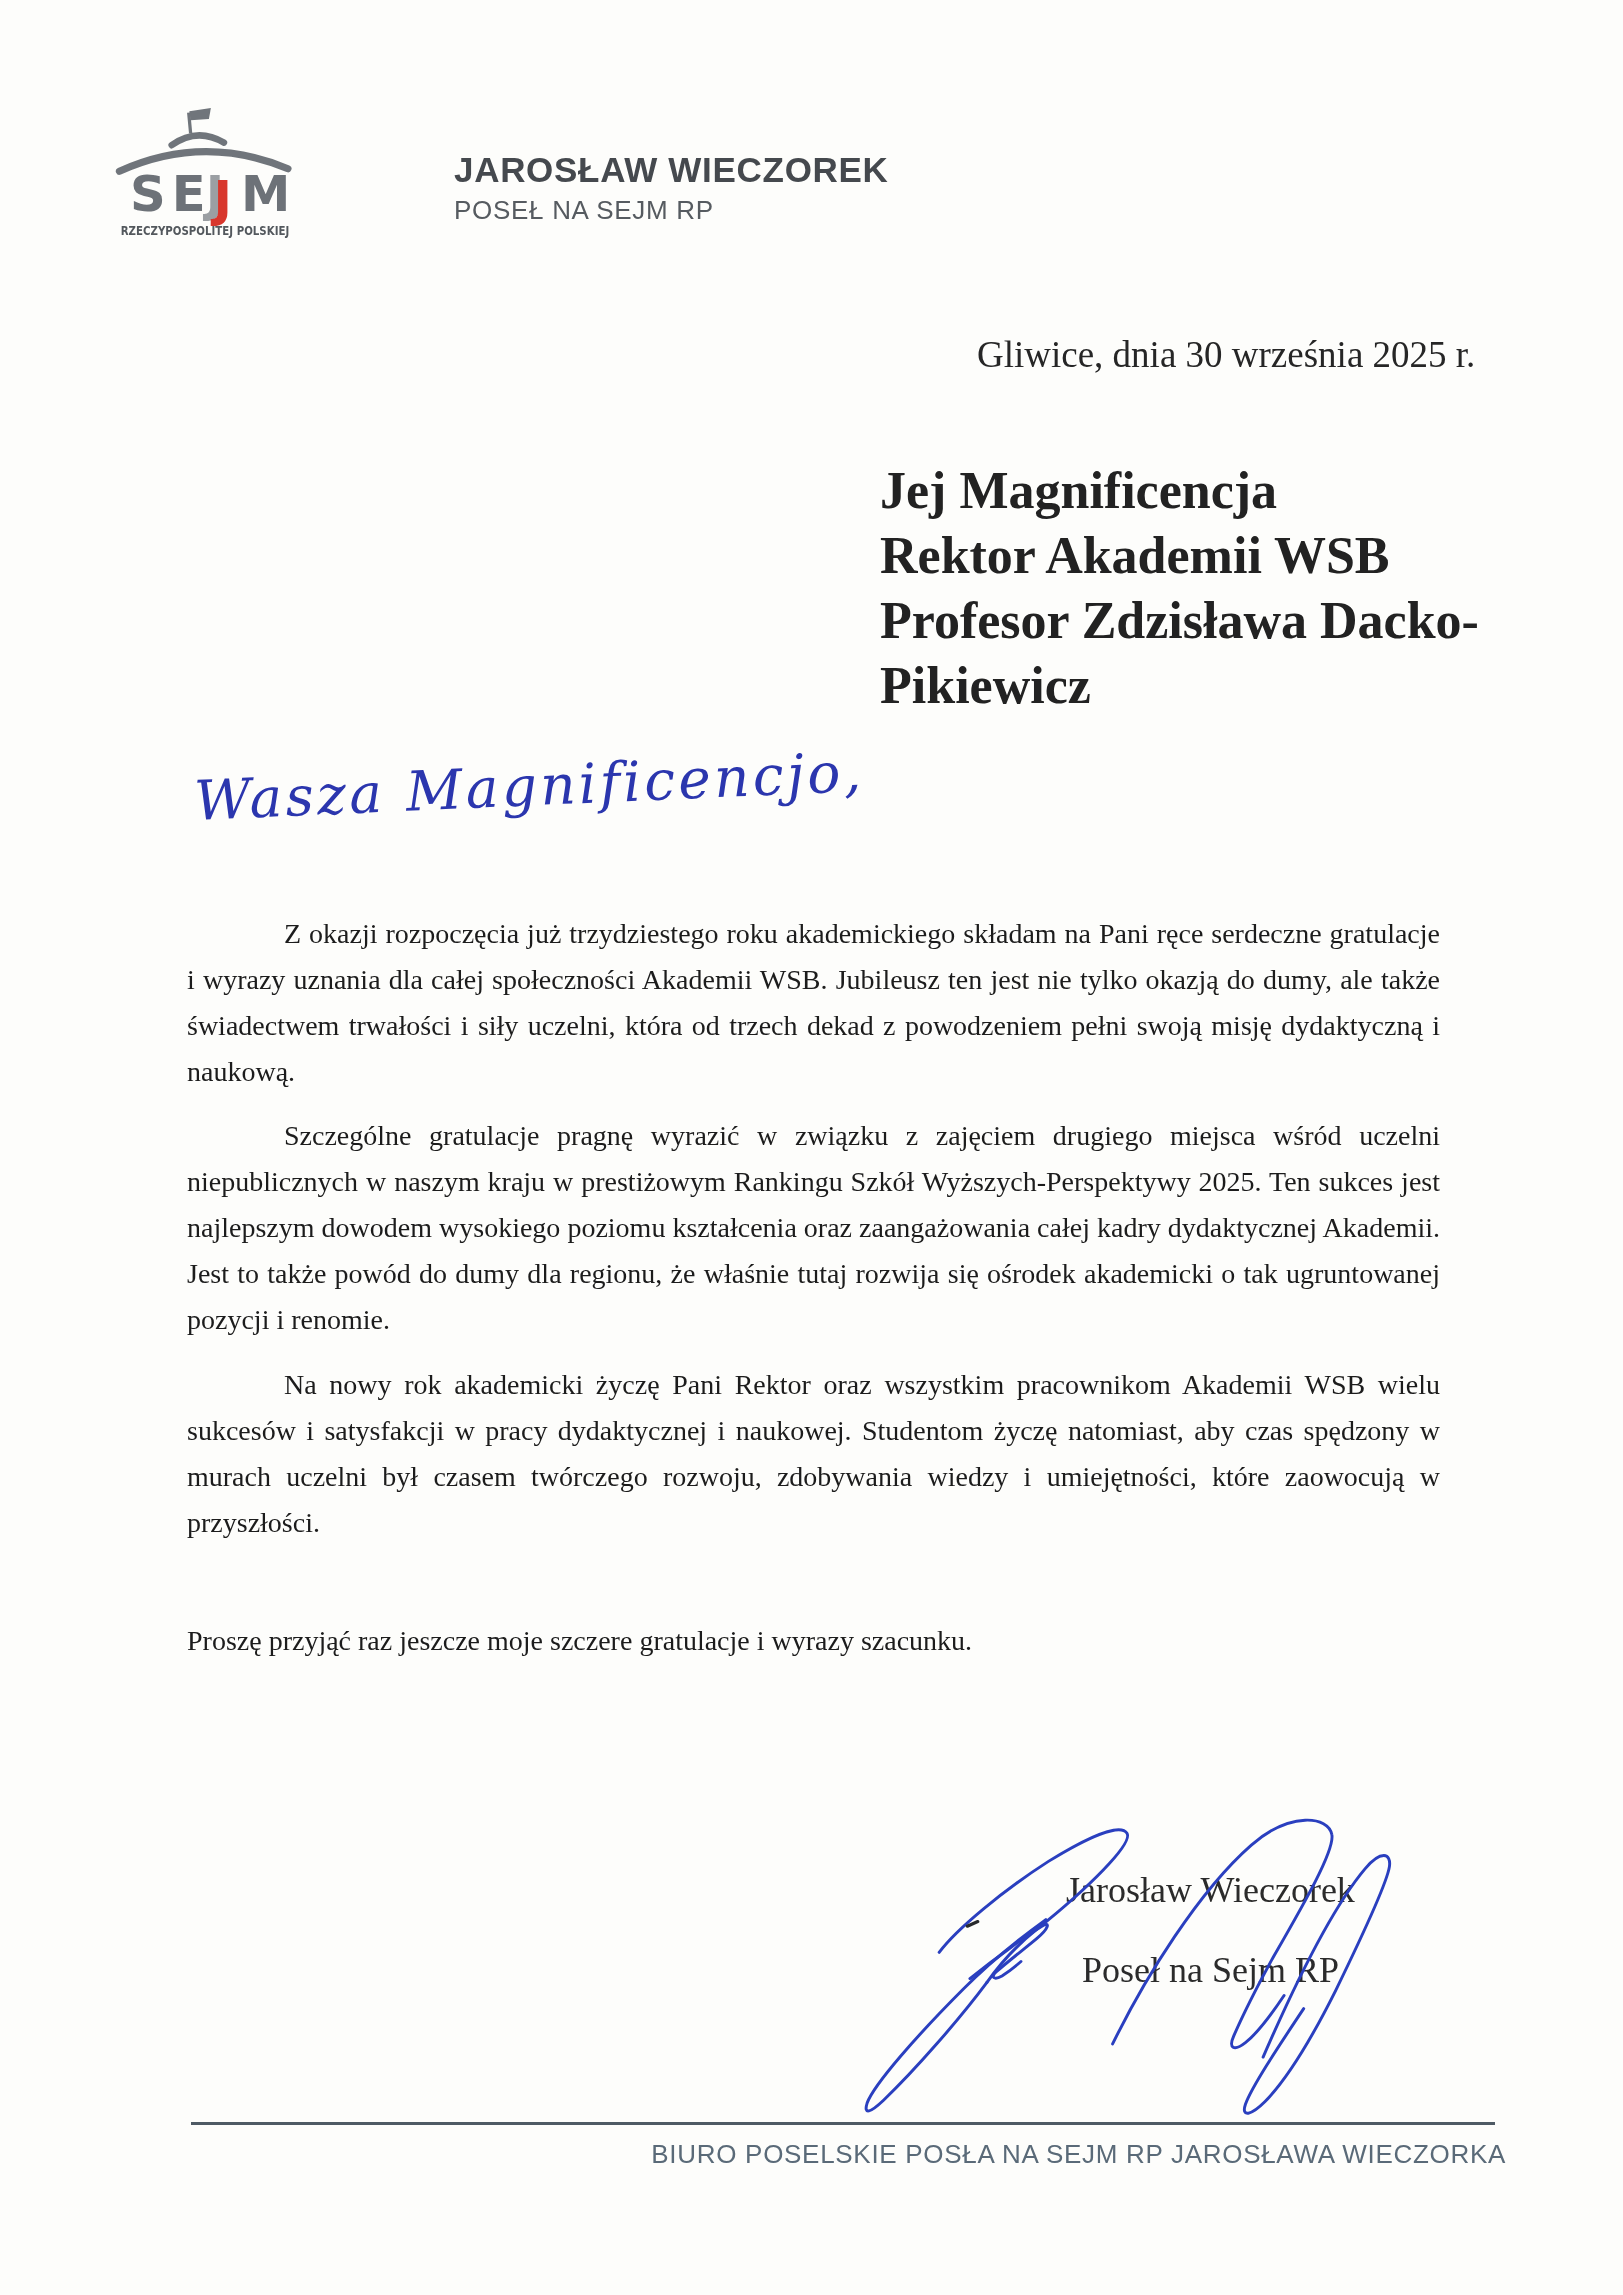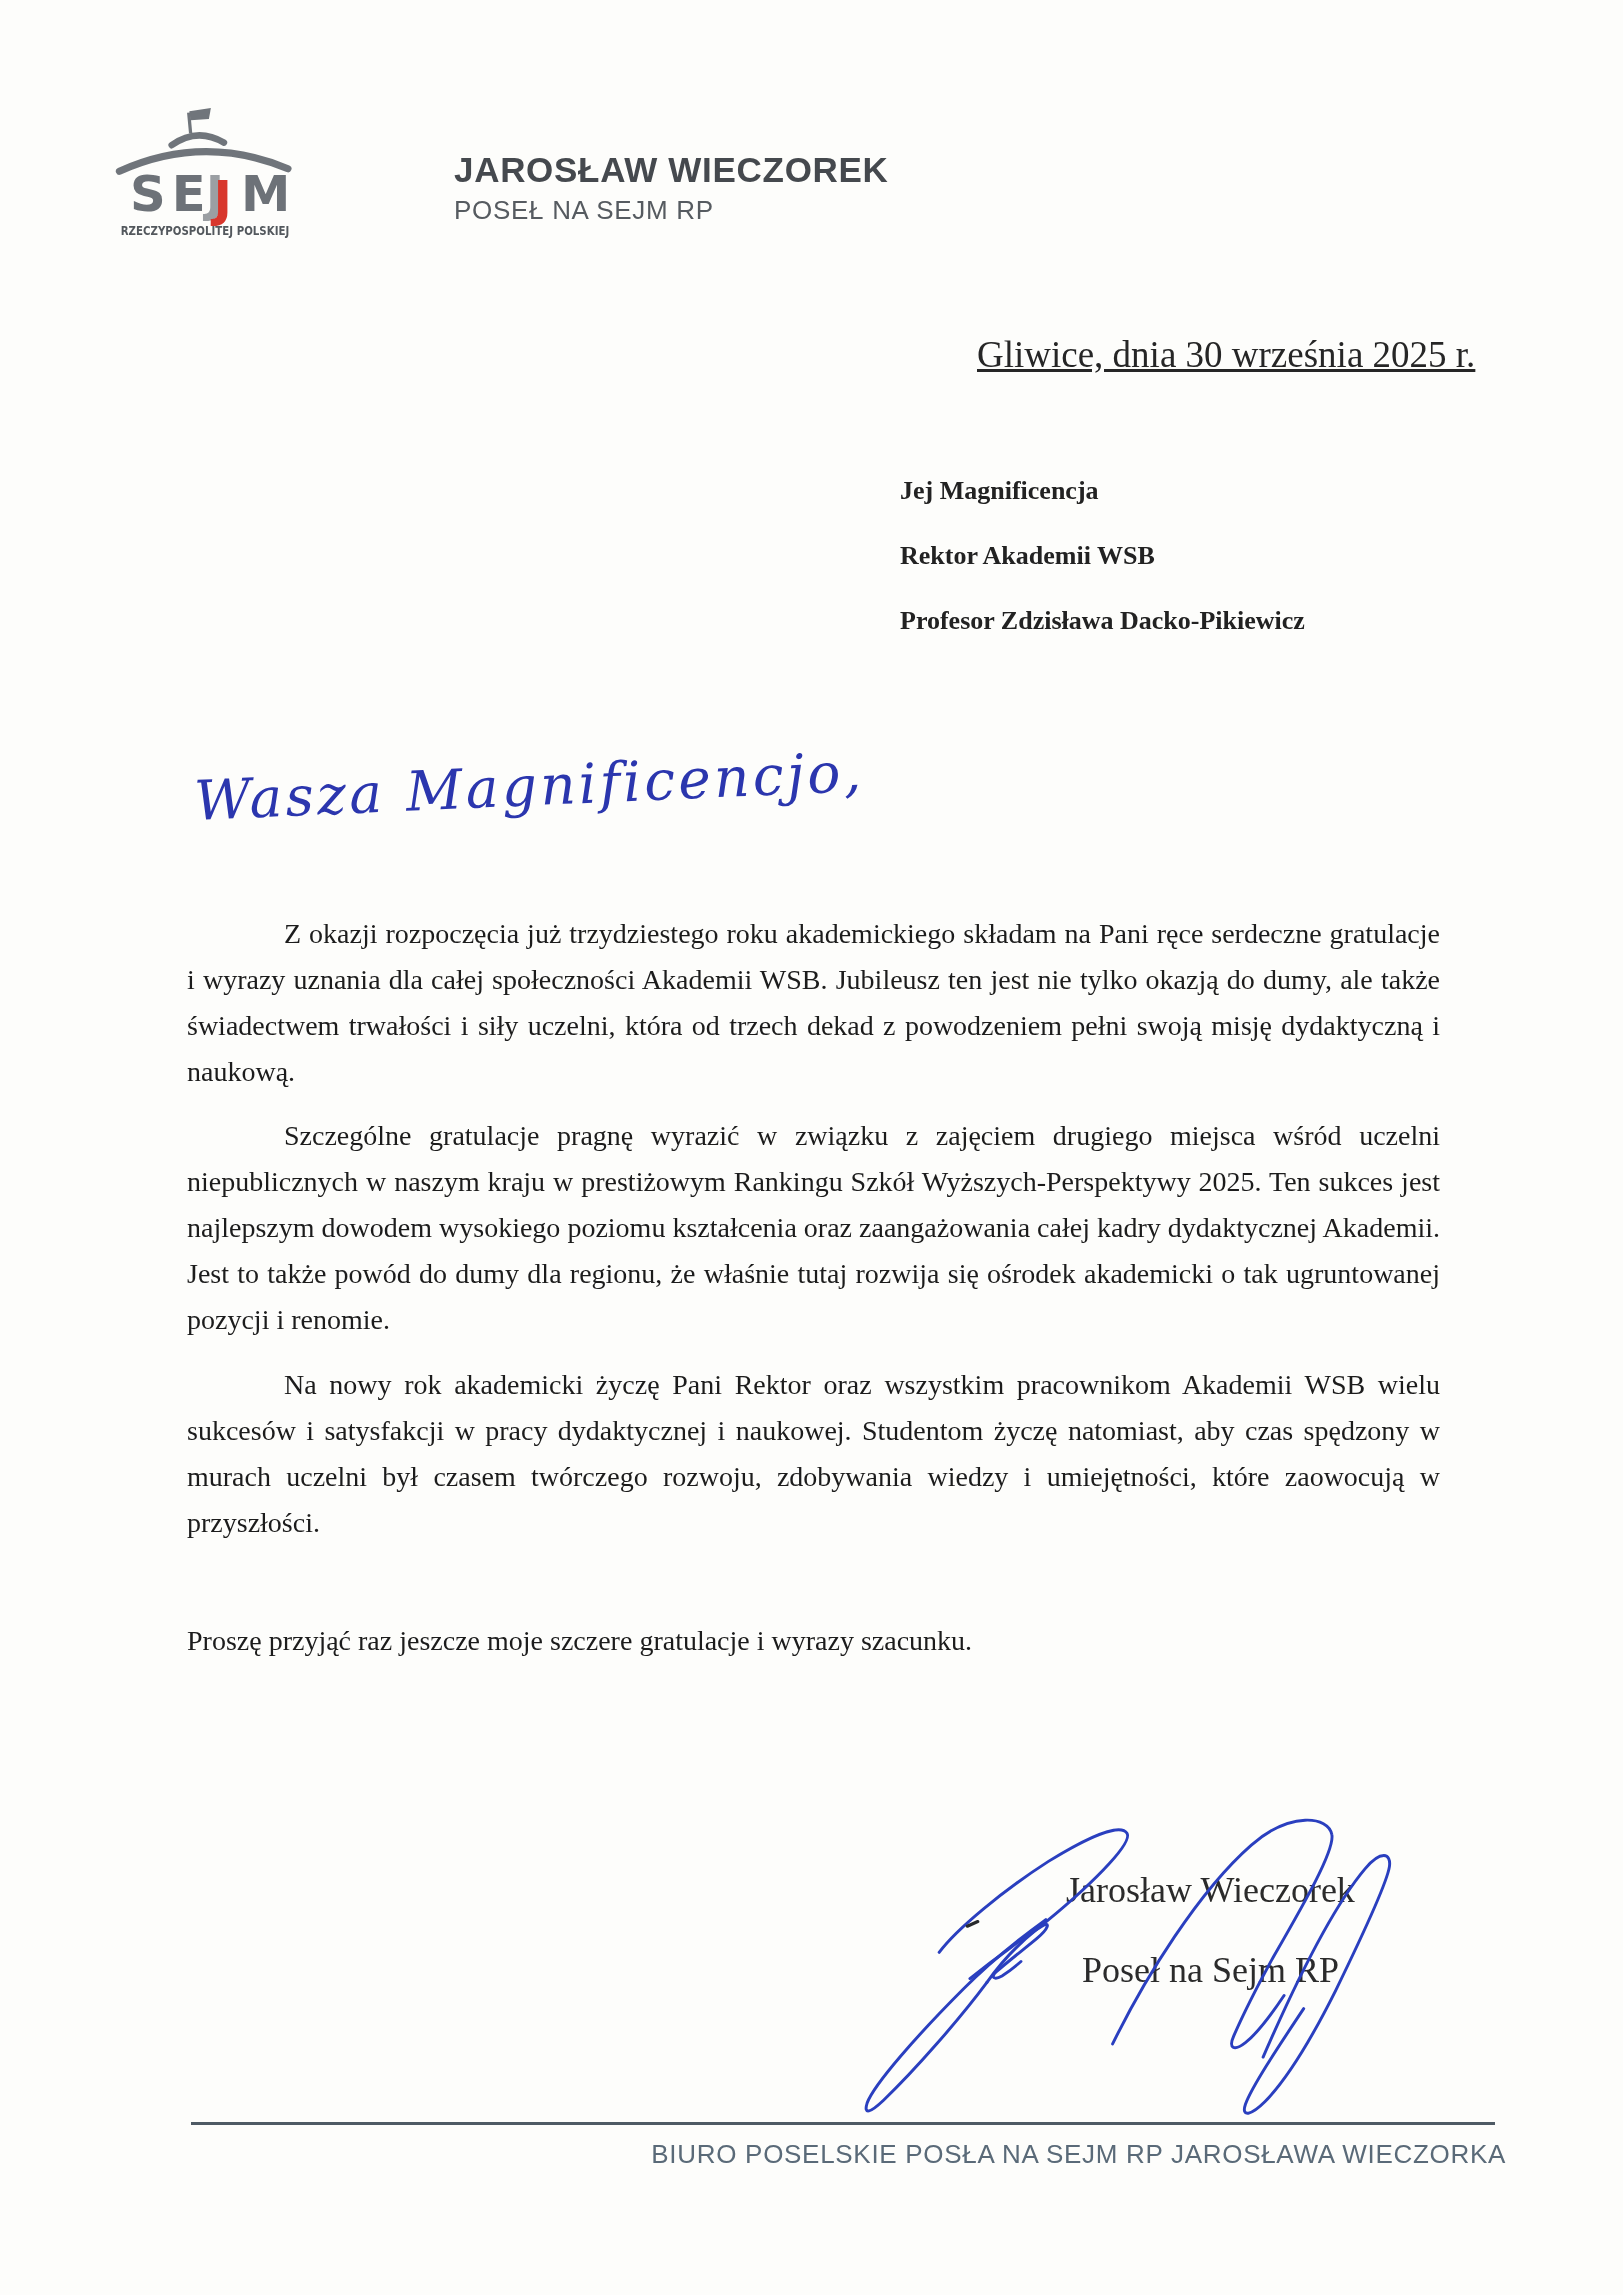--- a/index.html
+++ b/index.html
@@ -11,23 +11,23 @@
     color:#1e1e1e;
     overflow:hidden;
     box-shadow:0 0 9.2px rgba(0,0,0,.25);
   }
   
   .logo{position:absolute;left:110px;top:106px;width:190px;height:145px;}
   .hdr-text{position:absolute;left:454px;top:149px;font-family:"Liberation Sans", sans-serif;}
   .hdr-name{font-size:35px;font-weight:bold;color:#45494e;letter-spacing:0.7px;line-height:41px;}
   .hdr-role{font-size:26px;font-weight:400;color:#565b60;letter-spacing:0.7px;margin-top:5.2px;line-height:31px;}
   
-  .date-line{position:absolute;left:977px;top:333px;font-size:37px;color:#262626;text-decoration:underline;}
+  .date-line{position:absolute;left:977px;top:333px;font-size:37px;color:#262626;}
   
-  .addressee{position:absolute;left:900px;top:458px;font-size:26px;font-weight:bold;color:#222;line-height:65px;}
+  .addressee{position:absolute;left:880px;top:458px;font-size:52px;font-weight:bold;color:#222;line-height:65px;}
   
   .greeting{
     position:absolute;left:193px;top:769px;
     font-family:"DejaVu Serif", serif;font-style:italic;
     font-size:55px;color:#2b36ae;letter-spacing:3.3px;
     transform:rotate(-2.5deg);transform-origin:left top;white-space:nowrap;
   }
   
   .body-text{position:absolute;left:187px;top:911px;width:1253px;font-size:28px;line-height:46px;color:#1c1c1c;text-align:justify;}
   .body-text p{margin:0 0 0 0;text-indent:97px;}

